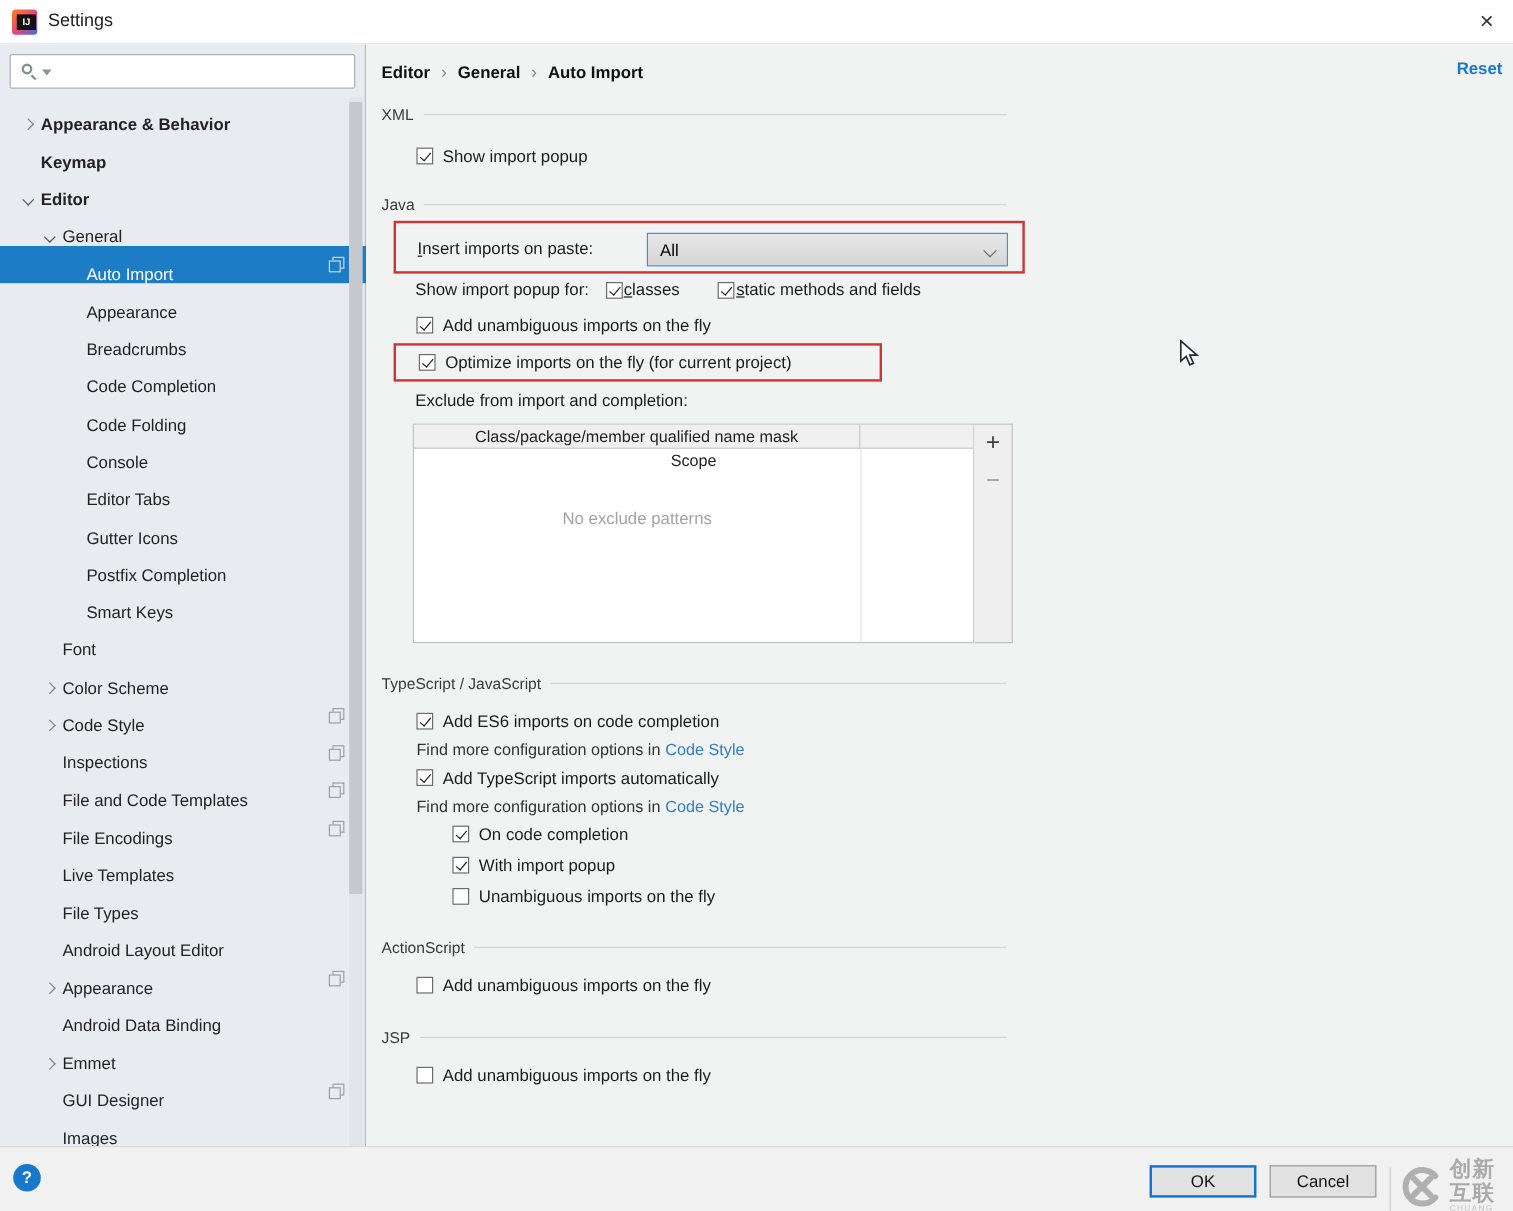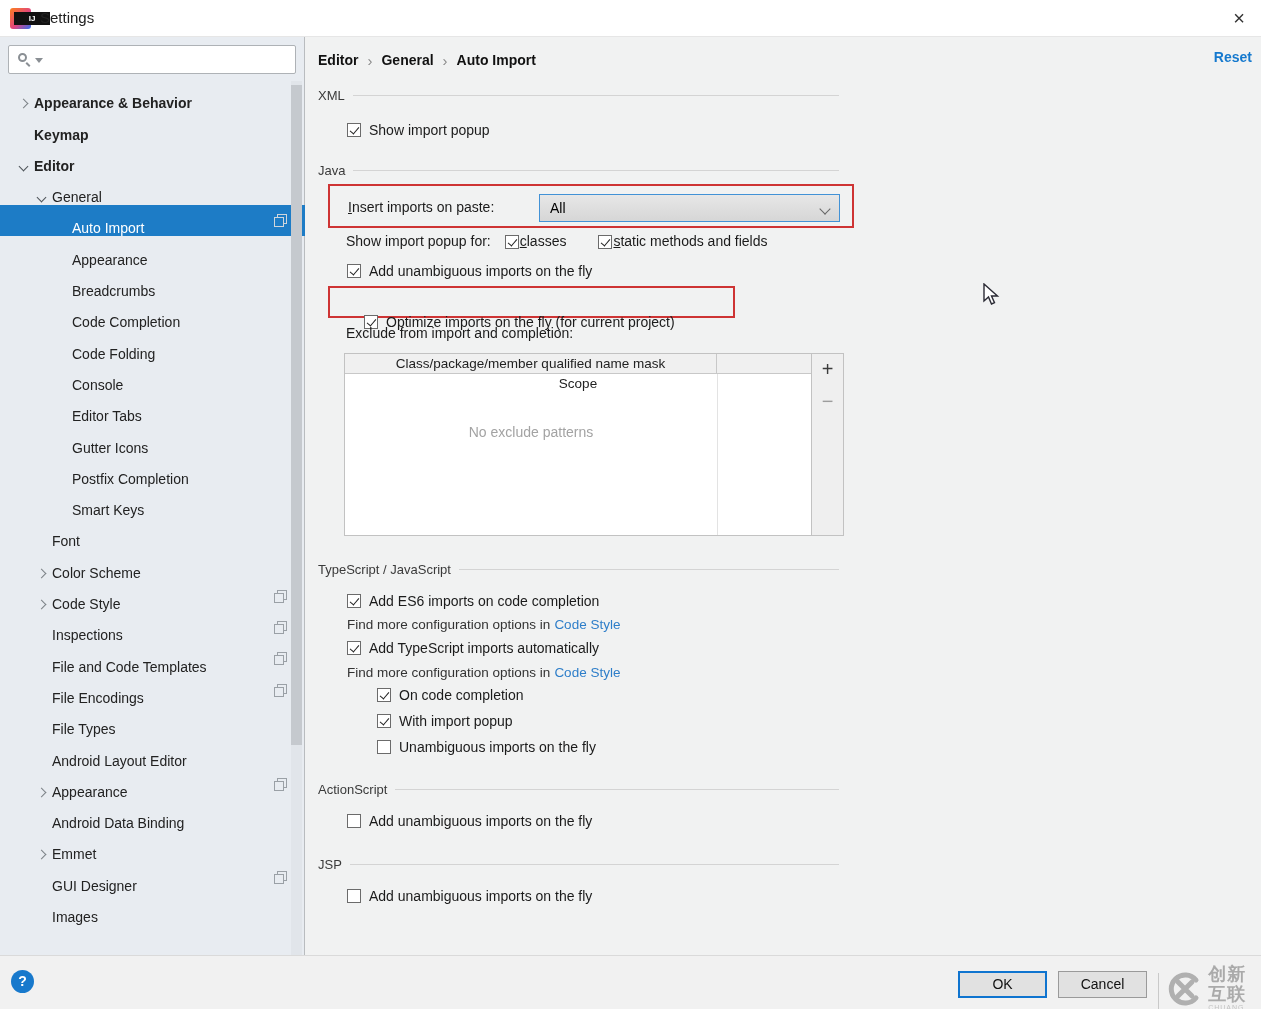--- a/index.html
+++ b/index.html
@@ -5,21 +5,21 @@
   * { margin:0; padding:0; box-sizing:border-box; }
   html,body { width:1261px; height:1009px; }
   body { font-family:"Liberation Sans", sans-serif; color:#1b1b1b; background:#f1f2f2; position:relative; overflow:hidden; }
 
   .window { position:absolute; inset:0; background:#f1f2f2; }
 
   
   .titlebar { position:absolute; left:0; top:0; width:1261px; height:37px; background:#ffffff; border-bottom:1px solid #e6e6e6; }
   .app-icon { position:absolute; left:10px; top:8px; width:21px; height:21px; border-radius:3px;
     background:linear-gradient(135deg,#fc801d 0%,#e1447e 55%,#2e6ff2 100%); }
-  .app-icon .inner { position:absolute; left:4px; top:4px; width:36px; height:13px; background:#111; color:#fff;
+  .app-icon .inner { position:absolute; left:4px; top:4px; width:16px; height:13px; background:#111; color:#fff;
     font-size:8px; font-weight:bold; text-align:center; line-height:13px; }
   .win-title { position:absolute; left:40px; top:9px; font-size:15px; color:#222; }
   .win-close { position:absolute; right:8px; top:5px; width:28px; height:26px; text-align:center; line-height:26px;
     font-size:20px; color:#333; cursor:default; }
 
   
   .sidebar { position:absolute; left:0; top:37px; width:305px; height:918px; background:#e8ecf1; border-right:1px solid #b9bcbf; }
   .searchbox { position:absolute; left:8px; top:8px; width:288px; height:29px; background:#fff; border:1px solid #aeb2b6; border-radius:2px; }
   .mag { position:absolute; left:9px; top:7px; width:13px; height:13px; }
   .mag .lens { position:absolute; left:0; top:0; width:9px; height:9px; border:2px solid #8a8f94; border-radius:50%; }
@@ -63,21 +63,21 @@
     border-right:1.8px solid #222; border-bottom:1.8px solid #222; transform:rotate(40deg); }
   .mn { text-decoration:underline; }
 
   .redbox { position:absolute; border:2px solid #ce3434; }
   .rb1 { left:22px; top:147px; width:526px; height:44px; }
   .rb1 .lbl { position:absolute; left:18px; top:13px; }
   .combo { position:absolute; left:209px; top:8px; width:301px; height:28px; border:1px solid #4292d6;
     background:linear-gradient(#e7e7e7,#d6d6d6); display:flex; align-items:center; padding:0 10px; font-size:14px; color:#000; }
   .combo-caret { position:absolute; right:10px; top:10px; width:8px; height:8px; border-right:1.6px solid #666; border-bottom:1.6px solid #666; transform:rotate(45deg); }
   .rb2 { left:22px; top:249px; width:407px; height:32px; }
-  .rb2 .cbrow { position:absolute; left:34px; top:1px;margin-top:20px; }
+  .rb2 .cbrow { position:absolute; left:19px; top:1px; }
 
   .popupfor { position:absolute; left:40px; top:192px; height:24px; display:flex; align-items:center; }
   .popupfor .gap1 { width:14px; } .popupfor .gap2 { width:32px; }
   .popupfor .pair { display:flex; align-items:flex-end; gap:1px; }
 
   .excl-label { position:absolute; left:40px; top:285px; height:22px; display:flex; align-items:center; }
 
   .xtable { position:absolute; left:38px; top:316px; width:468px; height:183px; background:#fff; border:1px solid #c2c2c2; }
   .xthead { display:flex; height:20px; background:#f0f0f0; border-bottom:1px solid #c8c8c8; font-size:13.5px; color:#222;flex-direction:column; }
   .xthead .c1 { width:372px; text-align:center; line-height:20px; border-right:1px solid #c8c8c8; }
@@ -207,20 +207,24 @@
         </div>
       <div class="trow l1">
           <span class="chev"></span>
           <span class="tlabel">File and Code Templates</span>
           <span class="shared-icon"></span>
         </div>
       <div class="trow l1">
           <span class="chev"></span>
           <span class="tlabel">File Encodings</span>
           <span class="shared-icon"></span>
+        </div>
+      <div class="trow l1">
+          <span class="chev"></span>
+          <span class="tlabel">Live Templates</span>
         </div>
       <div class="trow l1">
           <span class="chev"></span>
           <span class="tlabel">File Types</span>
         </div>
       <div class="trow l1">
           <span class="chev"></span>
           <span class="tlabel">Android Layout Editor</span>
         </div>
       <div class="trow l1">

